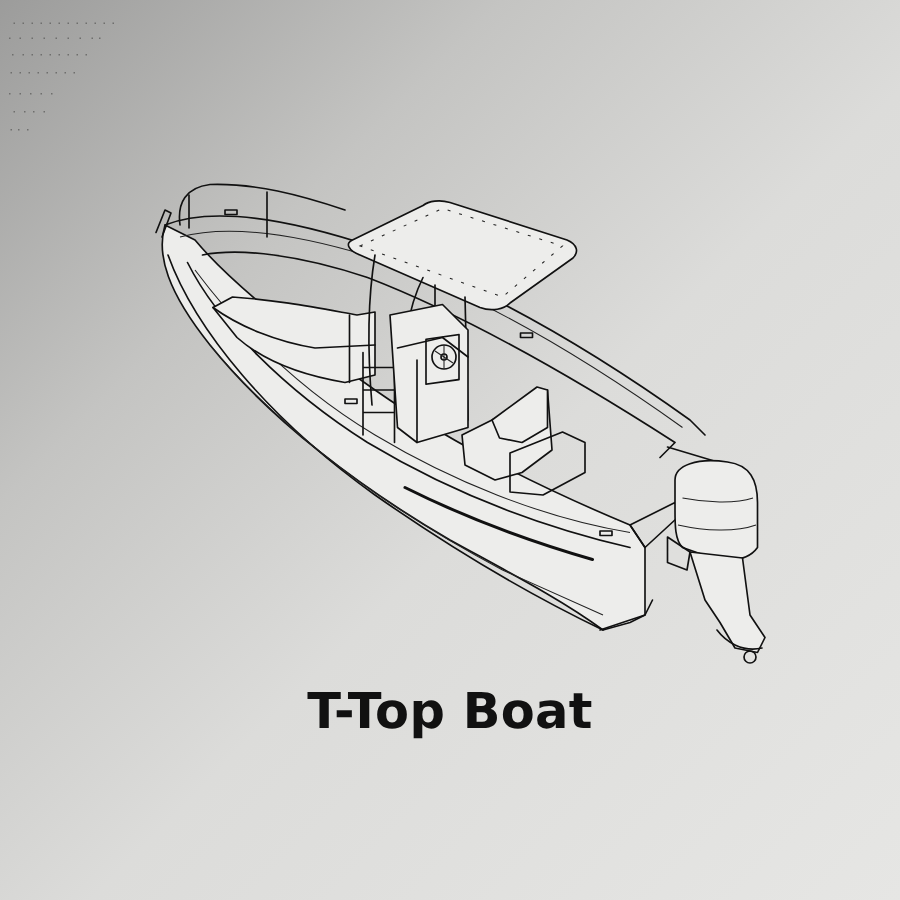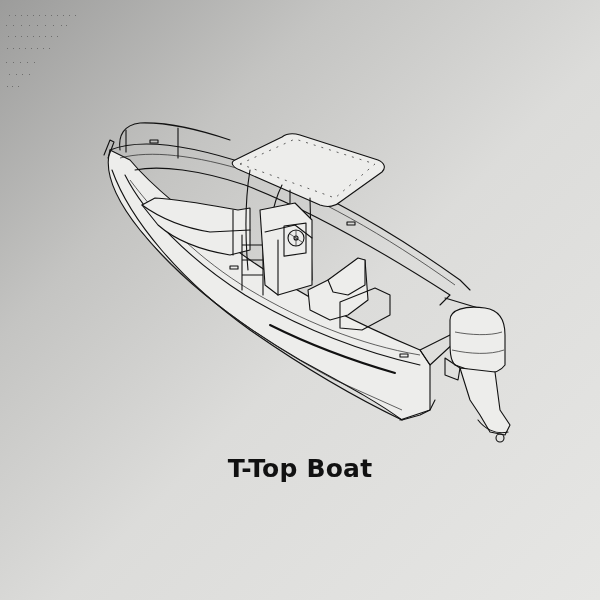--- a/index.html
+++ b/index.html
@@ -14,21 +14,21 @@
     }
     .dot-row { position: absolute; height: 1px; }
     .dot-row span {
       position: absolute; width: 1px; height: 1px; background: #6e6e6d;
     }
     .illustration {
       position: absolute; left: 100px; top: 110px; width: 420px; height: 350px;
     }
     .caption {
       position: absolute; left: 0; right: 0; top: 454px;
-      text-align: center; font-size: 25px; font-weight: bold;
+      text-align: center; font-size: 33px; font-weight: bold;
       color: #111111; letter-spacing: 0.2px;
       font-family: "DejaVu Sans", sans-serif;
     }
     svg .ln { fill: none; stroke: #111; stroke-width: 1.1; stroke-linejoin: round; stroke-linecap: round; }
     svg .thin { fill: none; stroke: #222; stroke-width: 0.7; }
     svg .fillw { fill: #ededeb; stroke: #111; stroke-width: 1.1; stroke-linejoin: round; }
   </style>
 </head>
 <body>
 

